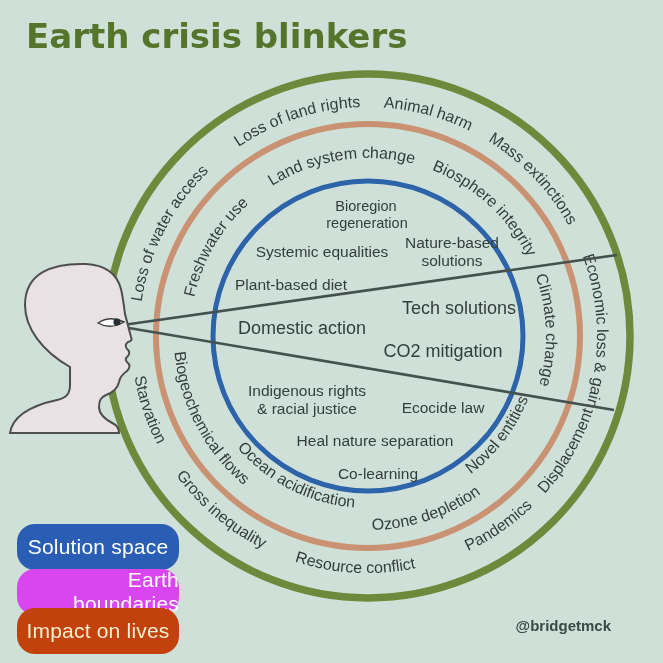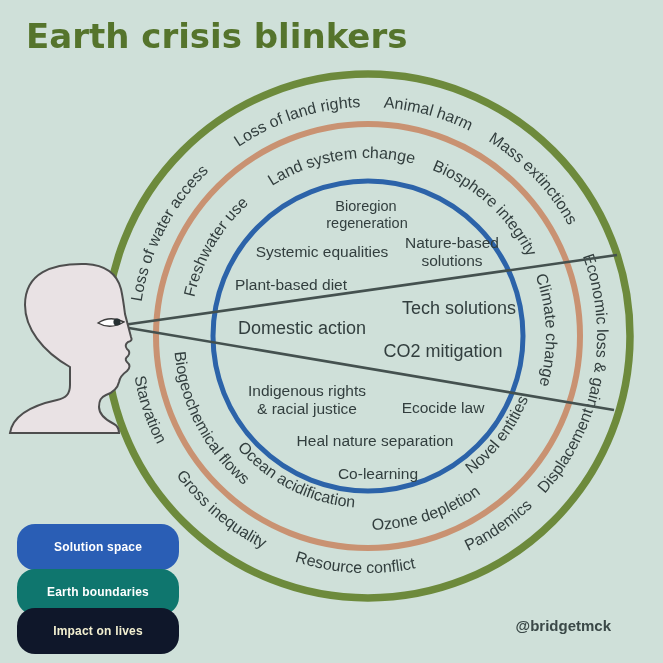--- a/index.html
+++ b/index.html
@@ -23,26 +23,26 @@
     fill:#323e3e;
   }
   .ring-label{font-size:16px;}
   .inner-label{font-size:15.5px;}
   .inner-label.sm{font-size:14.5px;}
   .inner-label.lg{font-size:18px;}
   .pill{
     position:absolute;left:17px;width:162px;height:46px;
     border-radius:18px;
     display:flex;align-items:center;justify-content:center;
-    font-size:12px;font-weight:bold;color:#ffffff;
+    font-size:21px;font-weight:normal;color:#ffffff;
     letter-spacing:0.2px;
   }
   .pill.solution{top:524px;background:#2a5eb5;}
-  .pill.boundaries{top:569px;background:#0f766e;}
-  .pill.impact{top:608px;background:#0f172a;color:#f2efd0;}
+  .pill.boundaries{top:569px;background:#d946ef;}
+  .pill.impact{top:608px;background:#c2410c;color:#f2efd0;}
   .credit{
     position:absolute;right:52px;top:617px;
     font-size:15px;font-weight:600;color:#3a4847;
   }
 </style>
 </head>
 <body>
 
 <div class="stage">
 

